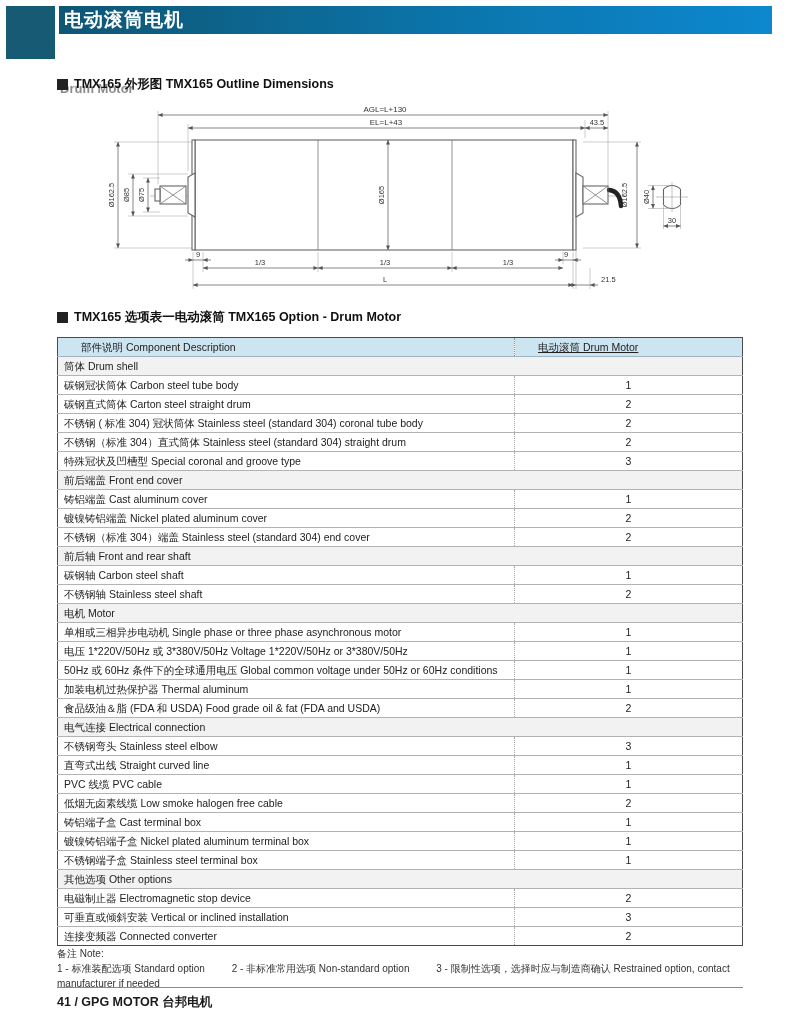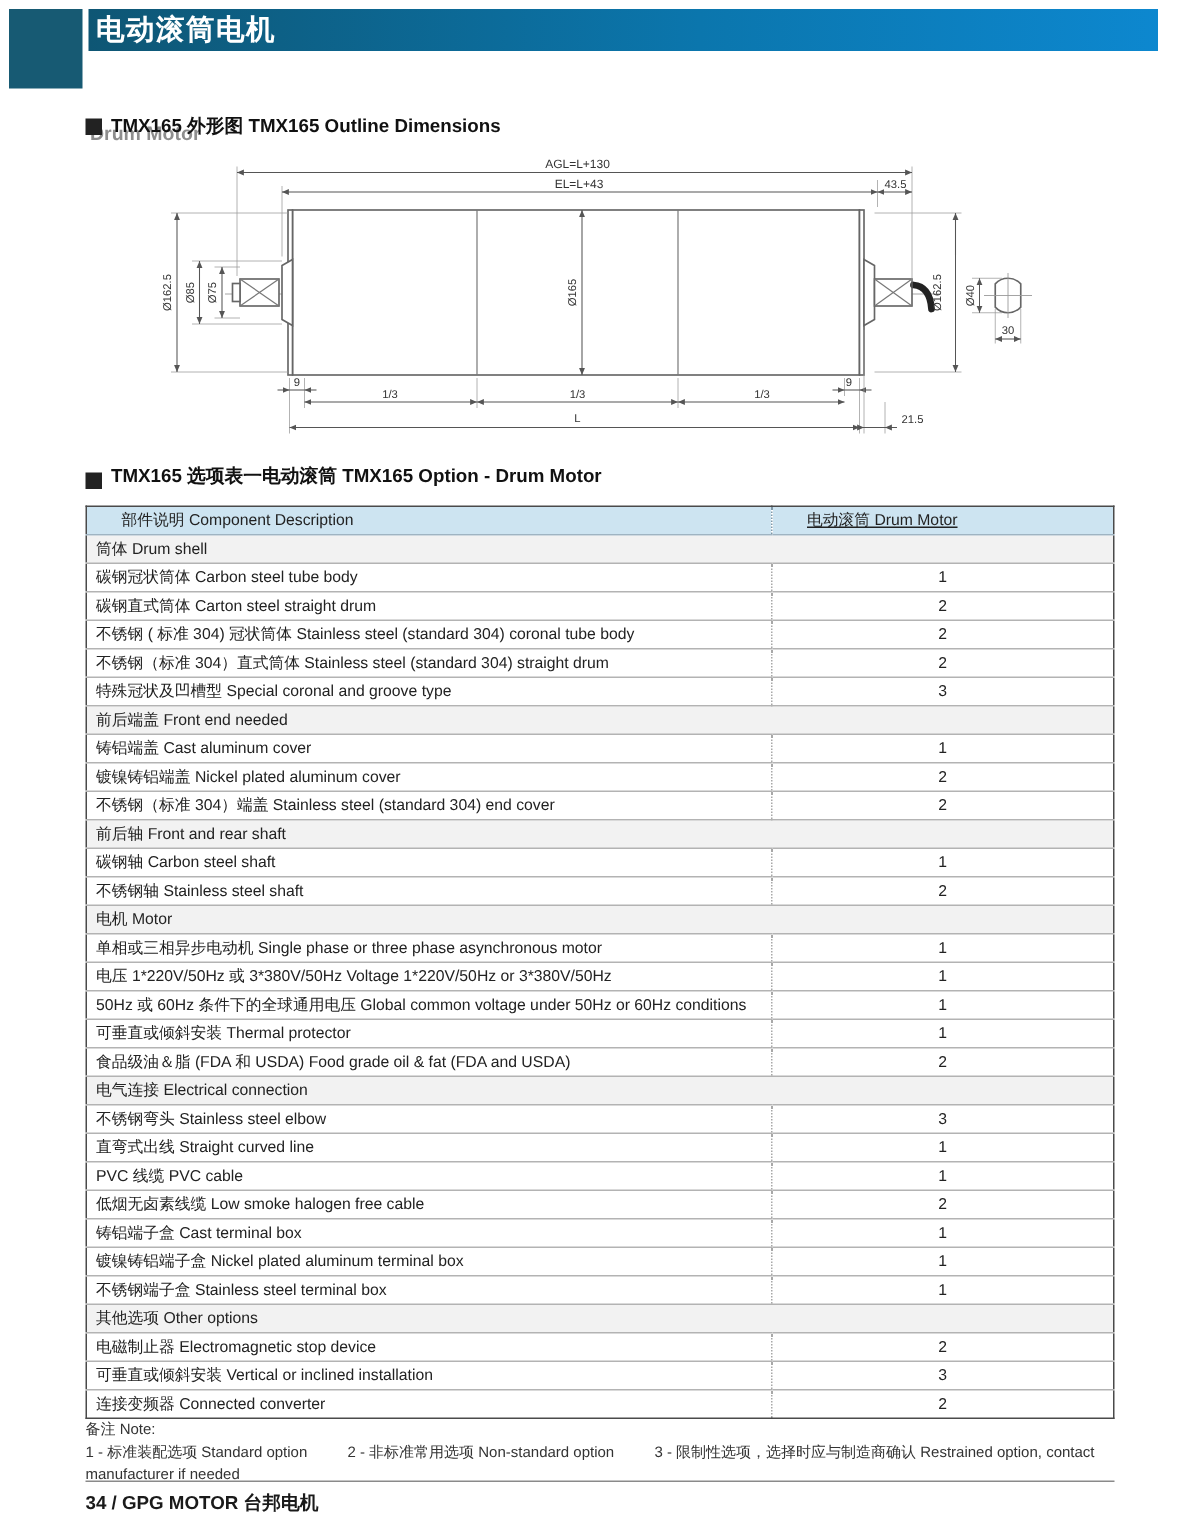--- a/index.html
+++ b/index.html
@@ -12,21 +12,21 @@
             background:linear-gradient(90deg,#0e5674 0%, #0b76ad 55%, #0d89d2 100%);
             display:flex; align-items:center; }
   .banner-title { color:#fff; font-size:19px; font-weight:bold; padding-left:5px; letter-spacing:1px; }
   .subtitle { position:absolute; left:60px; top:41px; font-size:13px; font-weight:bold; color:#8d8d8d;margin-top:40px; }
 
   
   .sec-title { position:absolute; left:57px; display:flex; align-items:center; gap:6px;
                font-size:12.5px; font-weight:bold; color:#111; }
   .sec-title .marker { width:11px; height:11px; background:#222; flex:0 0 auto; }
   #sec-outline { top:76px;justify-content:space-between; }
-  #sec-option  { top:309px;align-items:flex-end; }
+  #sec-option  { top:309px; }
 
   
   .drawing { position:absolute; left:55px; top:100px; }
   .drawing .body-line   { stroke:#666; stroke-width:1.1; fill:#fff; }
   .drawing .thin-line   { stroke:#777; stroke-width:0.8; fill:none; }
   .drawing .center-line { stroke:#9a9a9a; stroke-width:0.6; fill:none; }
   .drawing .dim-line    { stroke:#555; stroke-width:0.7; fill:none; }
   .drawing .ext-line    { stroke:#999; stroke-width:0.5; fill:none; }
   .drawing text { font-family:"Liberation Sans", sans-serif; font-size:7.5px; fill:#333; }
   .drawing text.big { font-size:8px; }
@@ -203,21 +203,21 @@
         </tr>
         <tr>
           <td>不锈钢（标准 304）直式筒体 Stainless steel (standard 304) straight drum</td>
           <td class="val">2</td>
         </tr>
         <tr>
           <td>特殊冠状及凹槽型 Special coronal and groove type</td>
           <td class="val">3</td>
         </tr>
         <tr class="section">
-          <td colspan="2">前后端盖 Front end needed</td>
+          <td colspan="2">前后端盖 Front end cover</td>
         </tr>
         <tr>
           <td>铸铝端盖 Cast aluminum cover</td>
           <td class="val">1</td>
         </tr>
         <tr>
           <td>镀镍铸铝端盖 Nickel plated aluminum cover</td>
           <td class="val">2</td>
         </tr>
         <tr>
@@ -244,21 +244,21 @@
         </tr>
         <tr>
           <td>电压 1*220V/50Hz 或 3*380V/50Hz  Voltage 1*220V/50Hz or 3*380V/50Hz</td>
           <td class="val">1</td>
         </tr>
         <tr>
           <td>50Hz 或 60Hz 条件下的全球通用电压 Global common voltage under 50Hz or 60Hz conditions</td>
           <td class="val">1</td>
         </tr>
         <tr>
-          <td>可垂直或倾斜安装 Thermal protector</td>
+          <td>加装电机过热保护器 Thermal aluminum</td>
           <td class="val">1</td>
         </tr>
         <tr>
           <td>食品级油＆脂 (FDA 和 USDA) Food grade oil &amp; fat (FDA and USDA)</td>
           <td class="val">2</td>
         </tr>
         <tr class="section">
           <td colspan="2">电气连接 Electrical connection</td>
         </tr>
         <tr>
@@ -310,15 +310,15 @@
   <div class="notes">
     <div>备注 Note:</div>
     <div>
       <span class="note-item">1 - 标准装配选项 Standard option</span>
       <span class="note-item">2 - 非标准常用选项 Non-standard option</span>
       <span class="note-item">3 - 限制性选项，选择时应与制造商确认 Restrained option, contact manufacturer if needed</span>
     </div>
   </div>
 
   <div class="footer-line"></div>
-  <div class="footer-text">34 / GPG MOTOR 台邦电机</div>
+  <div class="footer-text">41 / GPG MOTOR 台邦电机</div>
 
 </div>
 
 </body></html>

